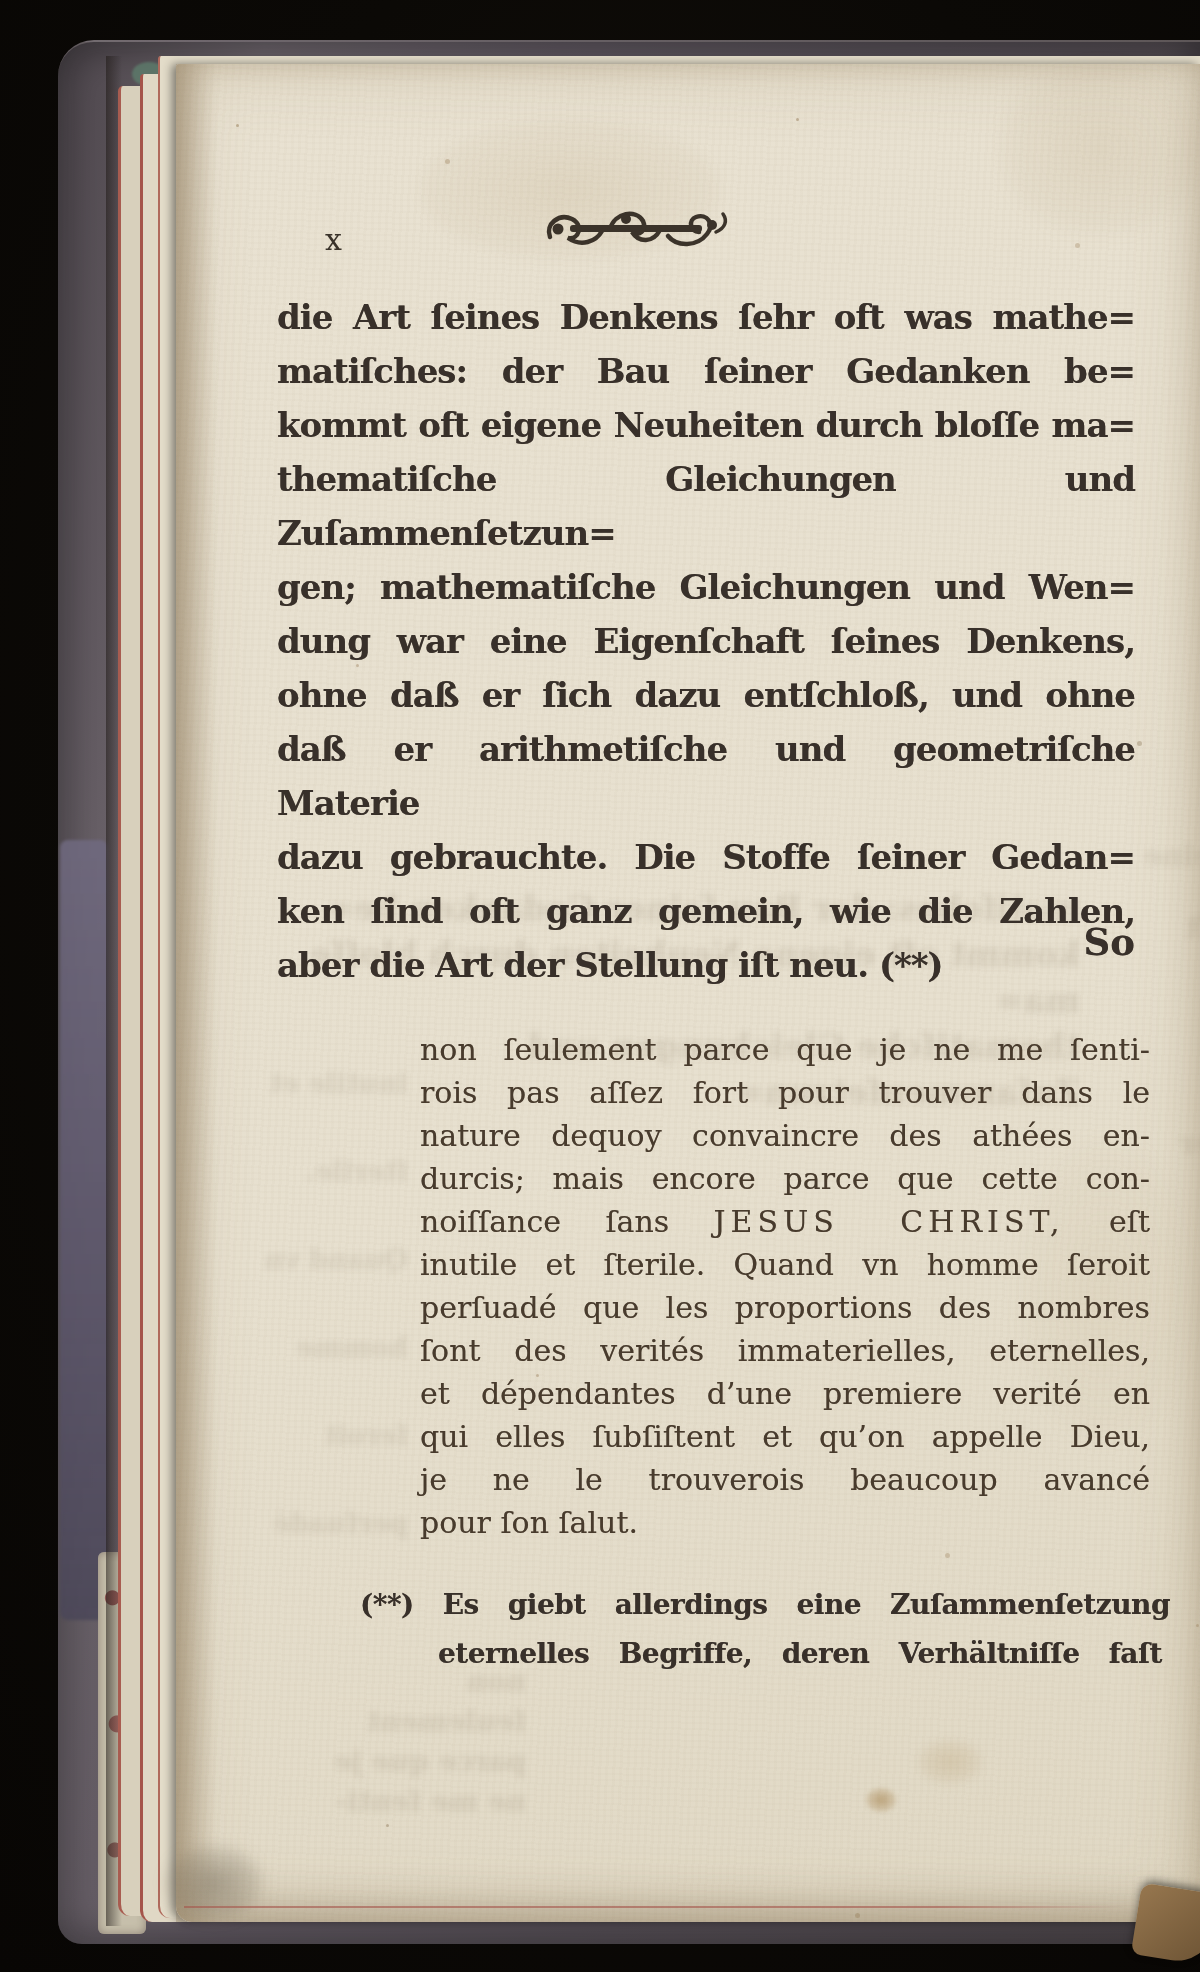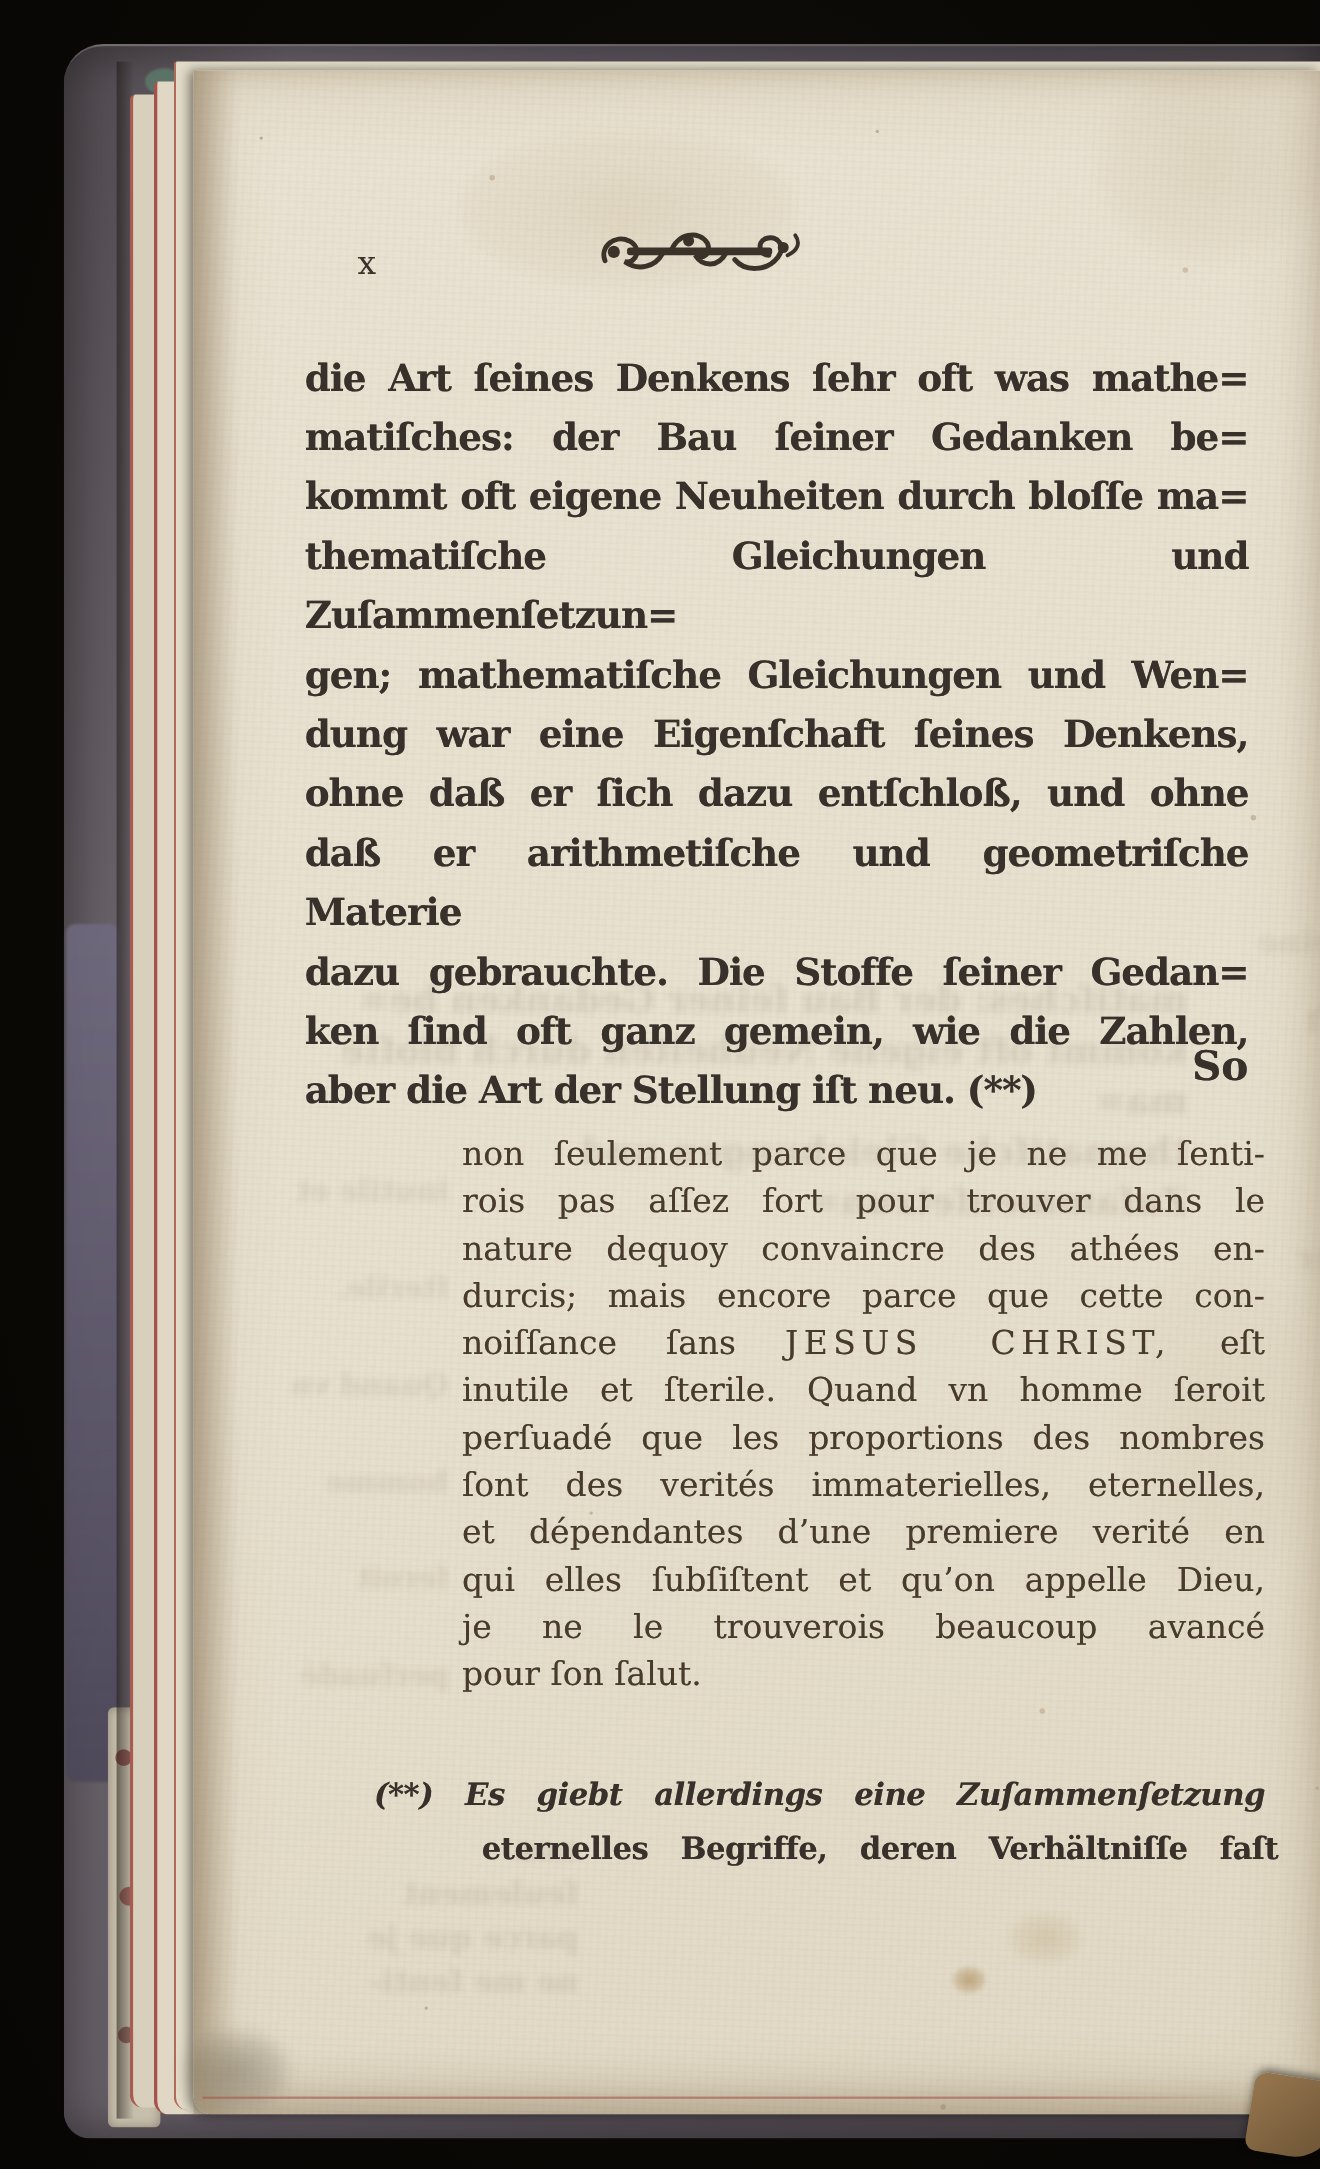--- a/index.html
+++ b/index.html
@@ -56,35 +56,35 @@
   .stain{position:absolute;border-radius:50%;pointer-events:none;}
   .specks{position:absolute;left:60px;top:60px;width:3px;height:3px;border-radius:50%;
     background:rgba(140,110,70,0.45);
     box-shadow:210px 36px 0 1px rgba(150,120,80,0.35), 560px -6px 0 0 rgba(130,100,60,0.4),
       840px 120px 0 1px rgba(150,120,80,0.3), 120px 540px 0 0 rgba(140,110,70,0.35),
       902px 618px 0 1px rgba(120,95,60,0.3), 300px 1250px 0 0 rgba(140,110,70,0.35),
       710px 1430px 0 1px rgba(150,120,80,0.3), 150px 1700px 0 0 rgba(120,95,60,0.35),
       620px 1790px 0 1px rgba(140,110,70,0.3), 960px 1500px 0 0 rgba(140,110,70,0.3);}
   
   .frak{font-family:"DejaVu Serif",serif;font-weight:bold;color:#38302a;
-        text-shadow:0 0 0.5px rgba(56,46,36,0.6);margin-top:27px;}
+        text-shadow:0 0 0.5px rgba(56,46,36,0.6);}
   .roman{font-family:"DejaVu Serif",serif;font-weight:normal;color:#483b2d;
         text-shadow:0 0 0.4px rgba(70,58,44,0.5);}
   .block{position:absolute;}
   .jl{text-align:justify;text-align-last:justify;}
   .ll{text-align:left;text-align-last:left;}
   .rl{text-align:right;text-align-last:right;}
   .german{left:101px;top:226px;width:858px;font-size:34px;line-height:54px;letter-spacing:-1px;}
   .pagenum{left:149px;top:158px;font-size:30px;color:#3a332b;}
   .ornament{left:364px;top:138px;width:190px;height:54px;}
   .catchword-mid{left:101px;top:856px;width:858px;font-size:37px;line-height:44px;}
   .french{left:244px;top:964px;width:730px;font-size:30px;line-height:43px;}
   .caps-sp{letter-spacing:5px;word-spacing:12px;}
   .fn{font-size:28px;line-height:40px;letter-spacing:-0.5px;}
-  .fn1{left:164px;top:1521px;width:810px;font-style:italic;}
+  .fn1{left:184px;top:1521px;width:810px;}
   .fn2{left:262px;top:1570px;width:724px;}
   .fnc{left:262px;top:1614px;width:724px;}
   
   .ghost{position:absolute;transform:scaleX(-1);filter:blur(3px);opacity:0.13;color:#5c4c34;
     font-family:"DejaVu Serif",serif;font-weight:bold;overflow:hidden;pointer-events:none;}
   .ghostA{left:124px;top:822px;width:780px;font-size:33px;line-height:46px;}
   .ghostCol{left:70px;top:976px;width:162px;height:560px;font-size:27px;line-height:88px;opacity:0.11;}
   .ghostD{left:952px;top:756px;width:246px;height:420px;font-size:29px;line-height:72px;opacity:0.10;}
   .ghostB{left:140px;top:1598px;width:210px;font-size:28px;line-height:40px;opacity:0.12;}
 </style>

